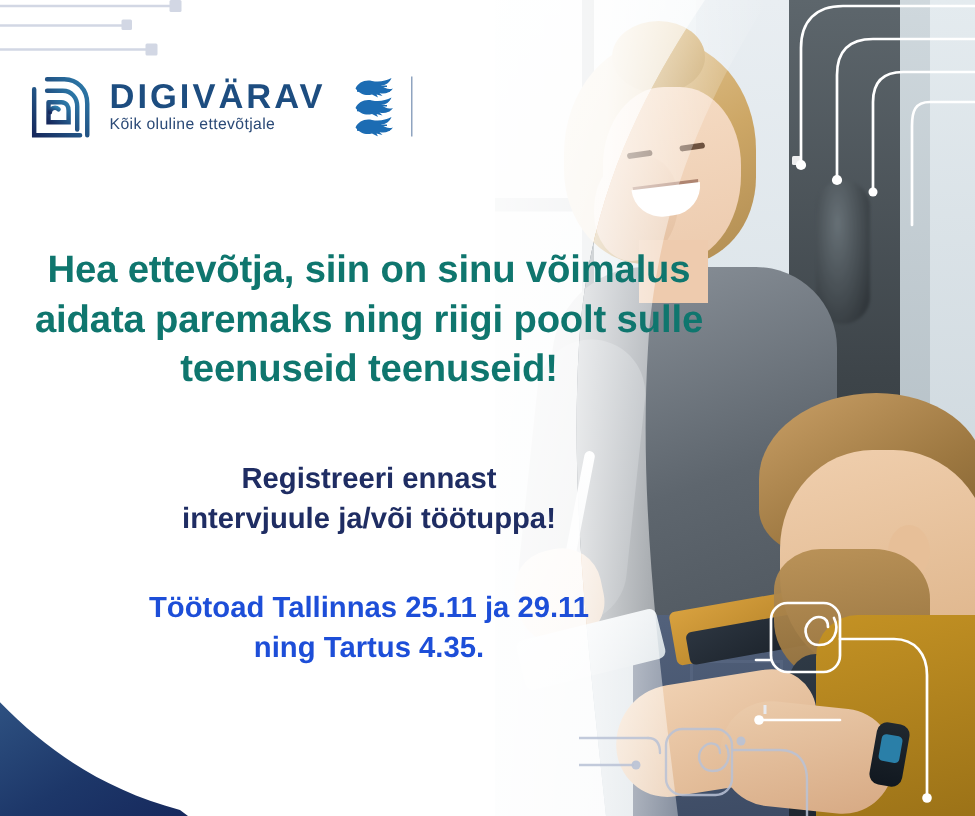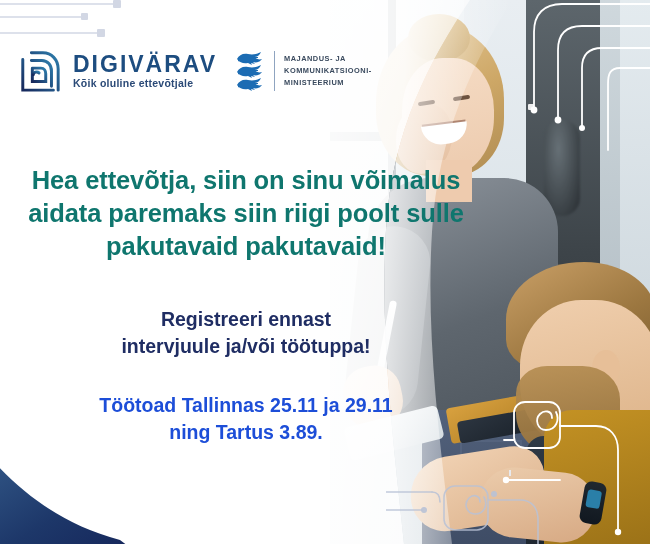--- a/index.html
+++ b/index.html
@@ -94,21 +94,21 @@
 
   
   .wedge{position:absolute;left:-4px;bottom:-2px;width:200px;height:108px;z-index:7;pointer-events:none;}
 
   
   .logos{position:absolute;left:18px;top:48px;z-index:12;display:flex;gap:18px;}
   .dg{display:flex;align-items:center;gap:11px;}
   .dg-mark{width:44px;height:46px;flex:none;}
   .dg-txt{display:flex;flex-direction:column;gap:2px;}
   .dg-name{font-size:23px;font-weight:700;letter-spacing:2.0px;color:#1d4d80;line-height:1;}
-  .dg-tag{font-size:10.5px;font-weight:700;letter-spacing:.25px;color:#2b4a77;line-height:1;}
+  .dg-tag{font-size:10.5px;font-weight:400;letter-spacing:.25px;color:#2b4a77;line-height:1;}
   .mk{display:flex;align-items:center;gap:9px;}
   .arms{width:30px;height:40px;flex:none;}
   .mk-sep{width:1px;height:40px;background:#8fa4c0;}
   .mk-txt{font-size:7.4px;font-weight:700;letter-spacing:.5px;color:#3a4a5e;line-height:1.62;text-transform:uppercase;}
 
   
   .copy{position:absolute;z-index:12;left:0;width:492px;text-align:center;}
   .headline{top:164px;color:#0f766e;font-size:25.5px;font-weight:700;line-height:1.30;letter-spacing:-.1px;}
   .sub{top:306px;color:#1f2d63;font-size:19.5px;font-weight:700;line-height:1.38;}
   .dates{top:392px;color:#1d4ed8;font-size:19.5px;font-weight:700;line-height:1.38;}
@@ -292,37 +292,32 @@
             <rect x="5" y="6" width="18" height="1"></rect>
           </g>
           <g transform="translate(0,26)">
             <path d="M2,8 C4,4 8,2 13,3 C18,4 22,3 26,1 C25,4 22,6 19,6 C22,8 24,9 27,8 C25,11 21,12 18,11 L20,13 L16,12 L17,14 L13,12 C9,13 5,12 2,8 Z"></path>
             <rect x="3" y="9" width="22" height="1.2"></rect>
             <rect x="5" y="6" width="18" height="1"></rect>
           </g>
         </g>
       </svg>
       <div class="mk-sep"></div>
-      <div class="mk-txt">
-        <div>Majandus- ja</div>
-        <div>Kommunikatsiooni-</div>
-        <div>Ministeerium</div>
-      </div>
     </div>
   </div>
 
   <div class="copy headline">
     <div>Hea ettevõtja, siin on sinu võimalus</div>
-    <div>aidata paremaks siin riigi poolt sulle</div>
-    <div>pakutavaid pakutavaid!</div>
+    <div>aidata paremaks ning riigi poolt sulle</div>
+    <div>teenuseid teenuseid!</div>
   </div>
 
   <div class="copy sub">
     <div>Registreeri ennast</div>
     <div>intervjuule ja/või töötuppa!</div>
   </div>
 
   <div class="copy dates">
     <div>Töötoad Tallinnas 25.11 ja 29.11</div>
-    <div>ning Tartus 3.89.</div>
+    <div>ning Tartus 4.35.</div>
   </div>
 
 </div>
 
 </body></html>

